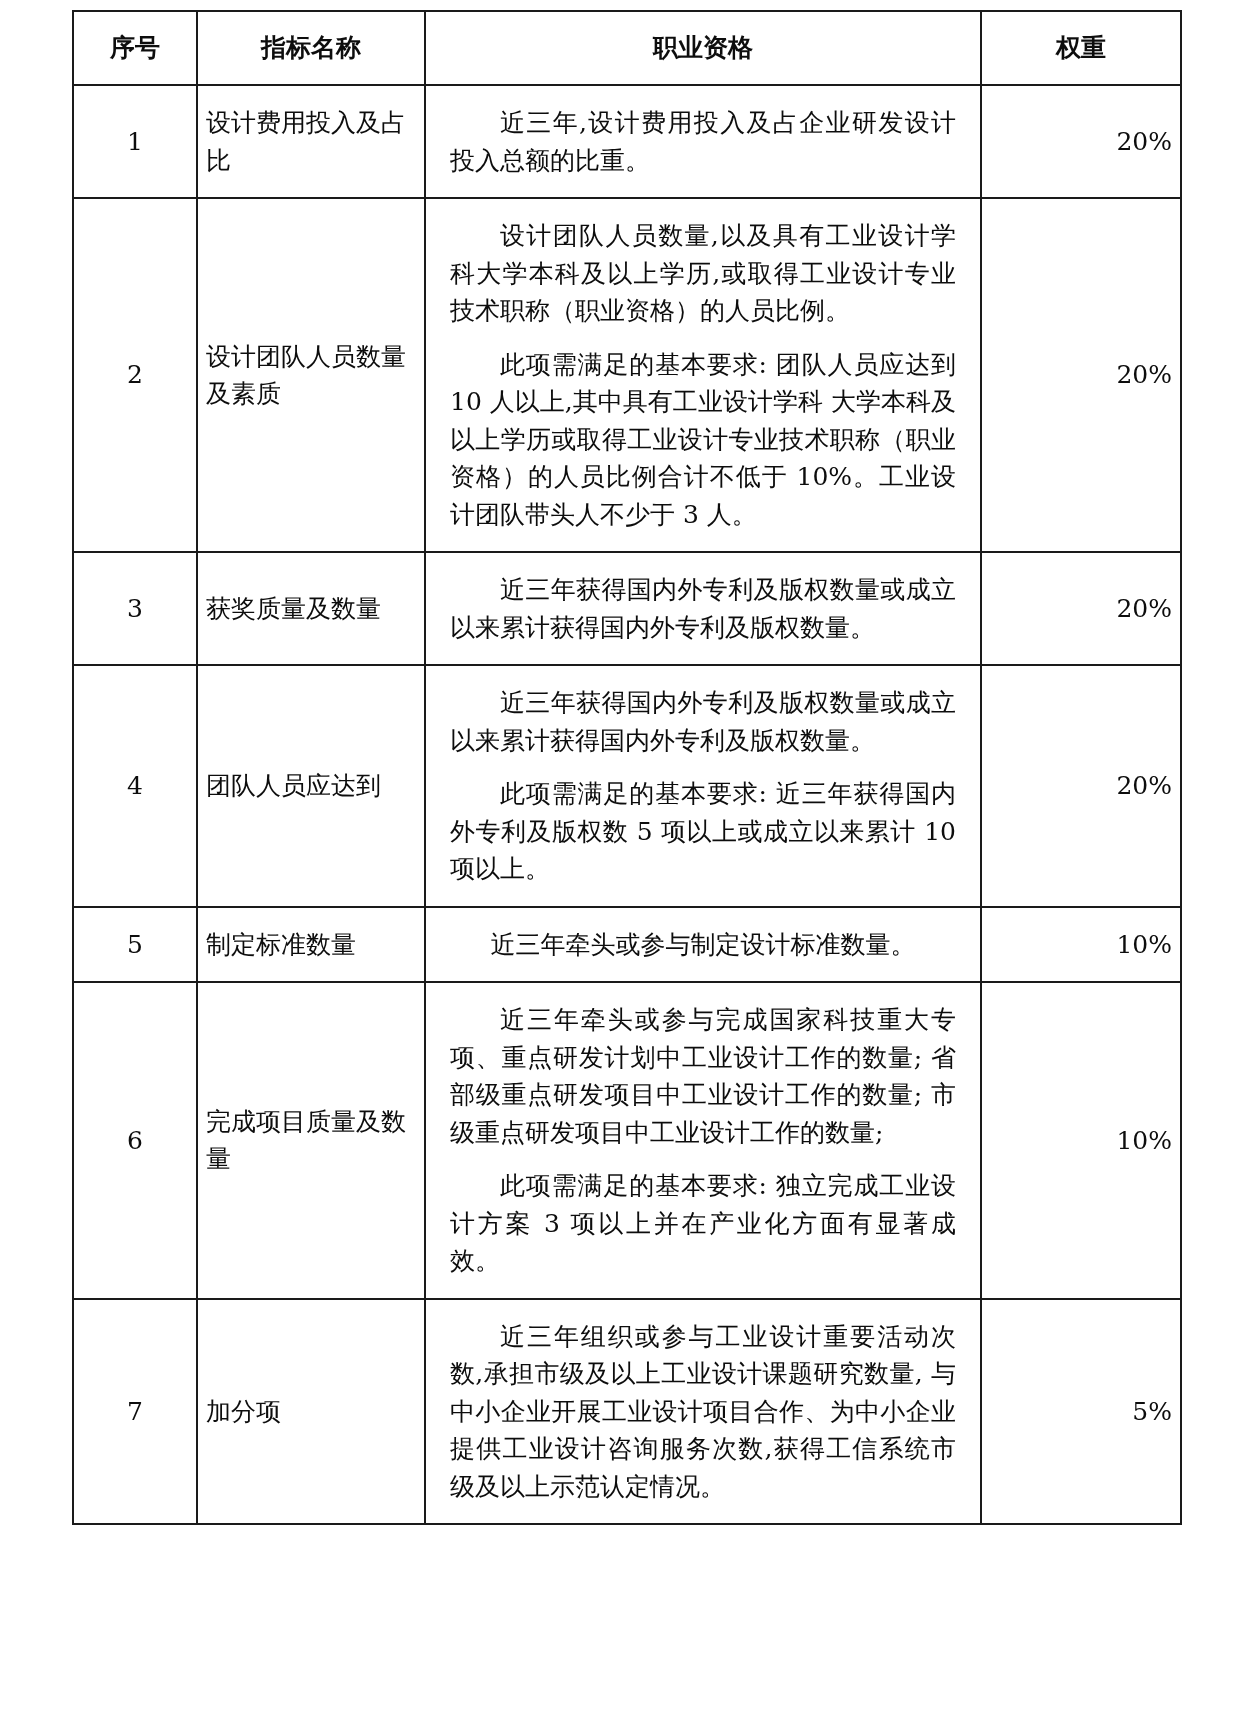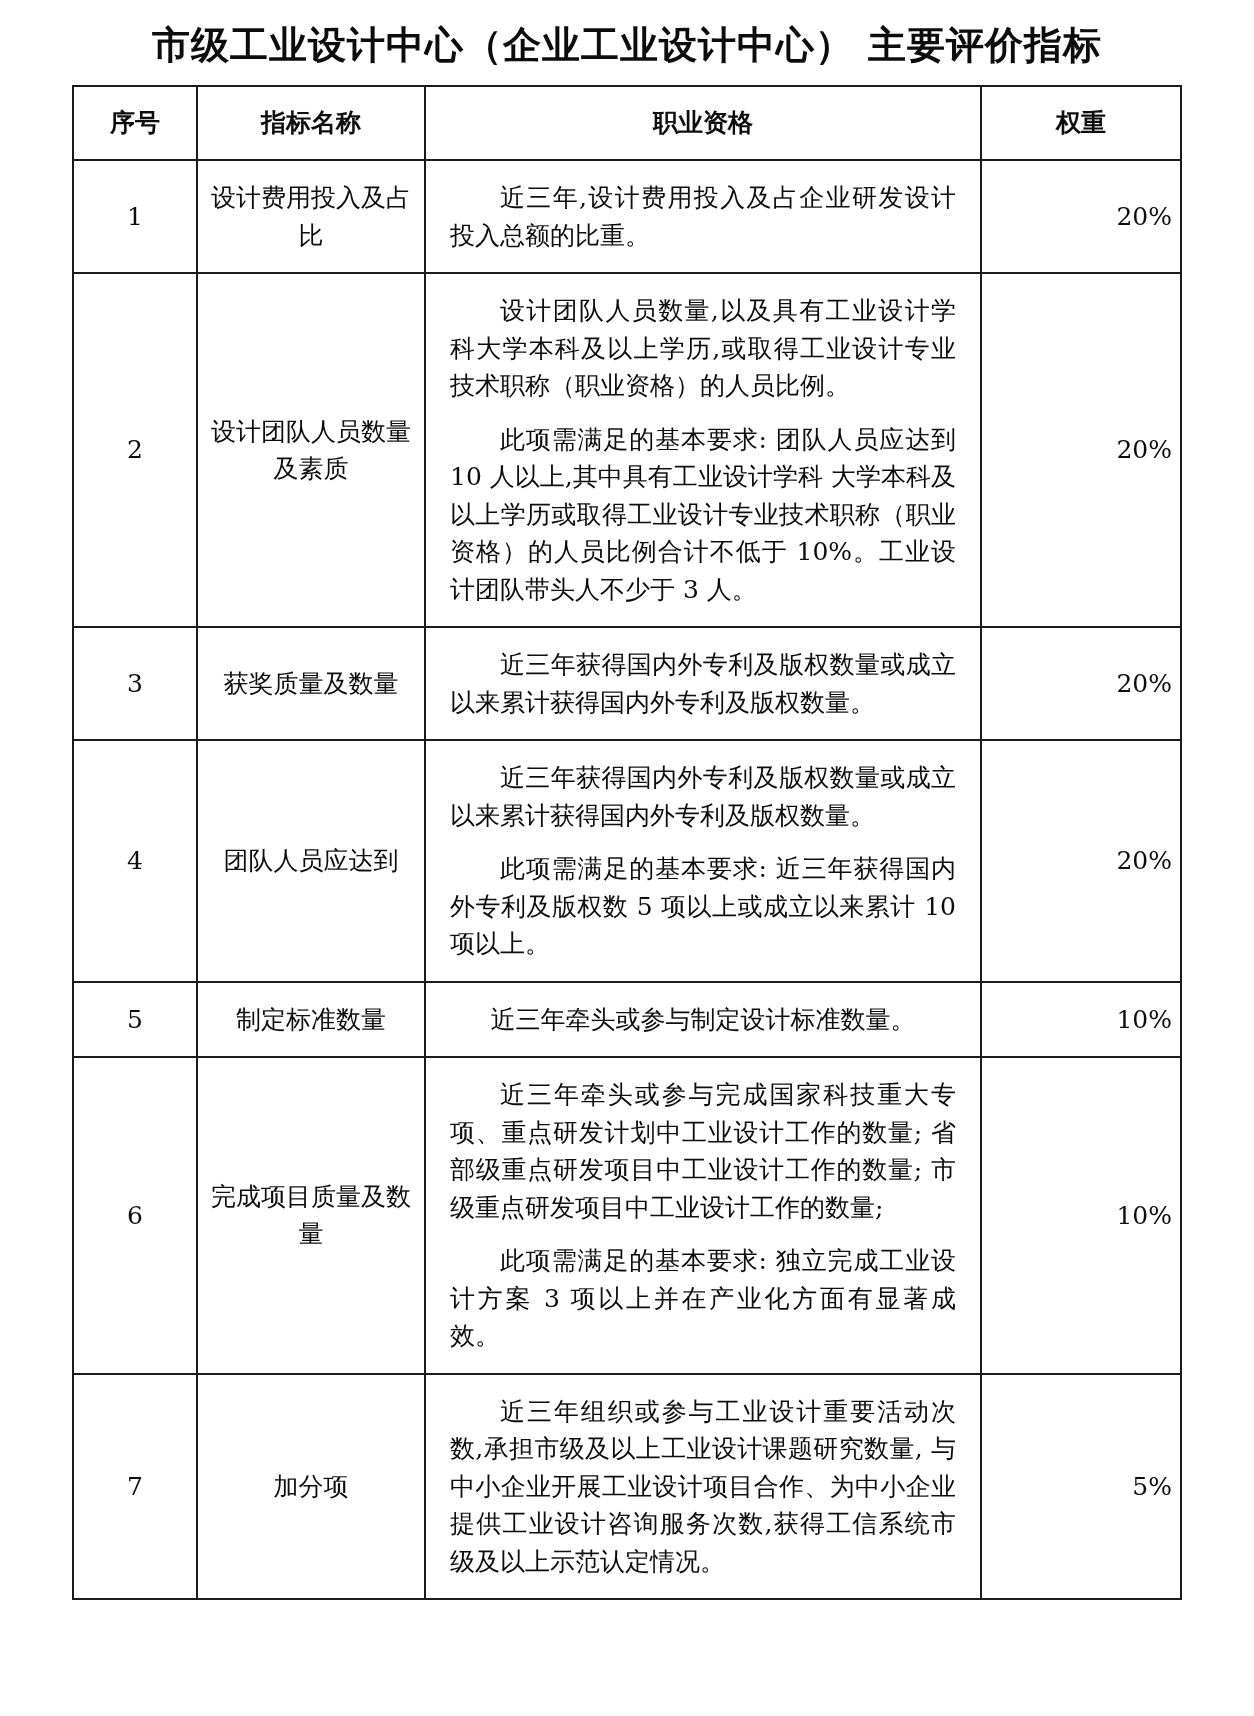--- a/index.html
+++ b/index.html
@@ -55,21 +55,21 @@
   col.c-no    { width: 124px; }
   col.c-name  { width: 228px; }
   col.c-desc  { width: 556px; }
   col.c-weight{ width: 200px; }
 
   td.cell-no {
     text-align: center;
     font-size: 27px;
   }
   td.cell-name {
-    text-align: center;
+    text-align: left;
     font-size: 26px;
     line-height: 1.5;
   }
   td.cell-weight {
     text-align: right;
     font-size: 27px;
   }
   td.cell-desc {
     text-align: justify;
     text-justify: inter-ideograph;
@@ -87,21 +87,20 @@
   td.cell-desc.noindent p {
     text-indent: 0;
     text-align: center;
   }
 </style>
 </head>
 <body>
 
 <div class="page">
 
-  <div class="doc-title">市级工业设计中心（企业工业设计中心） 主要评价指标</div>
 
   <table class="indicator-table">
     <colgroup>
       <col class="c-no">
       <col class="c-name">
       <col class="c-desc">
       <col class="c-weight">
     </colgroup>
     <thead>
       <tr>

